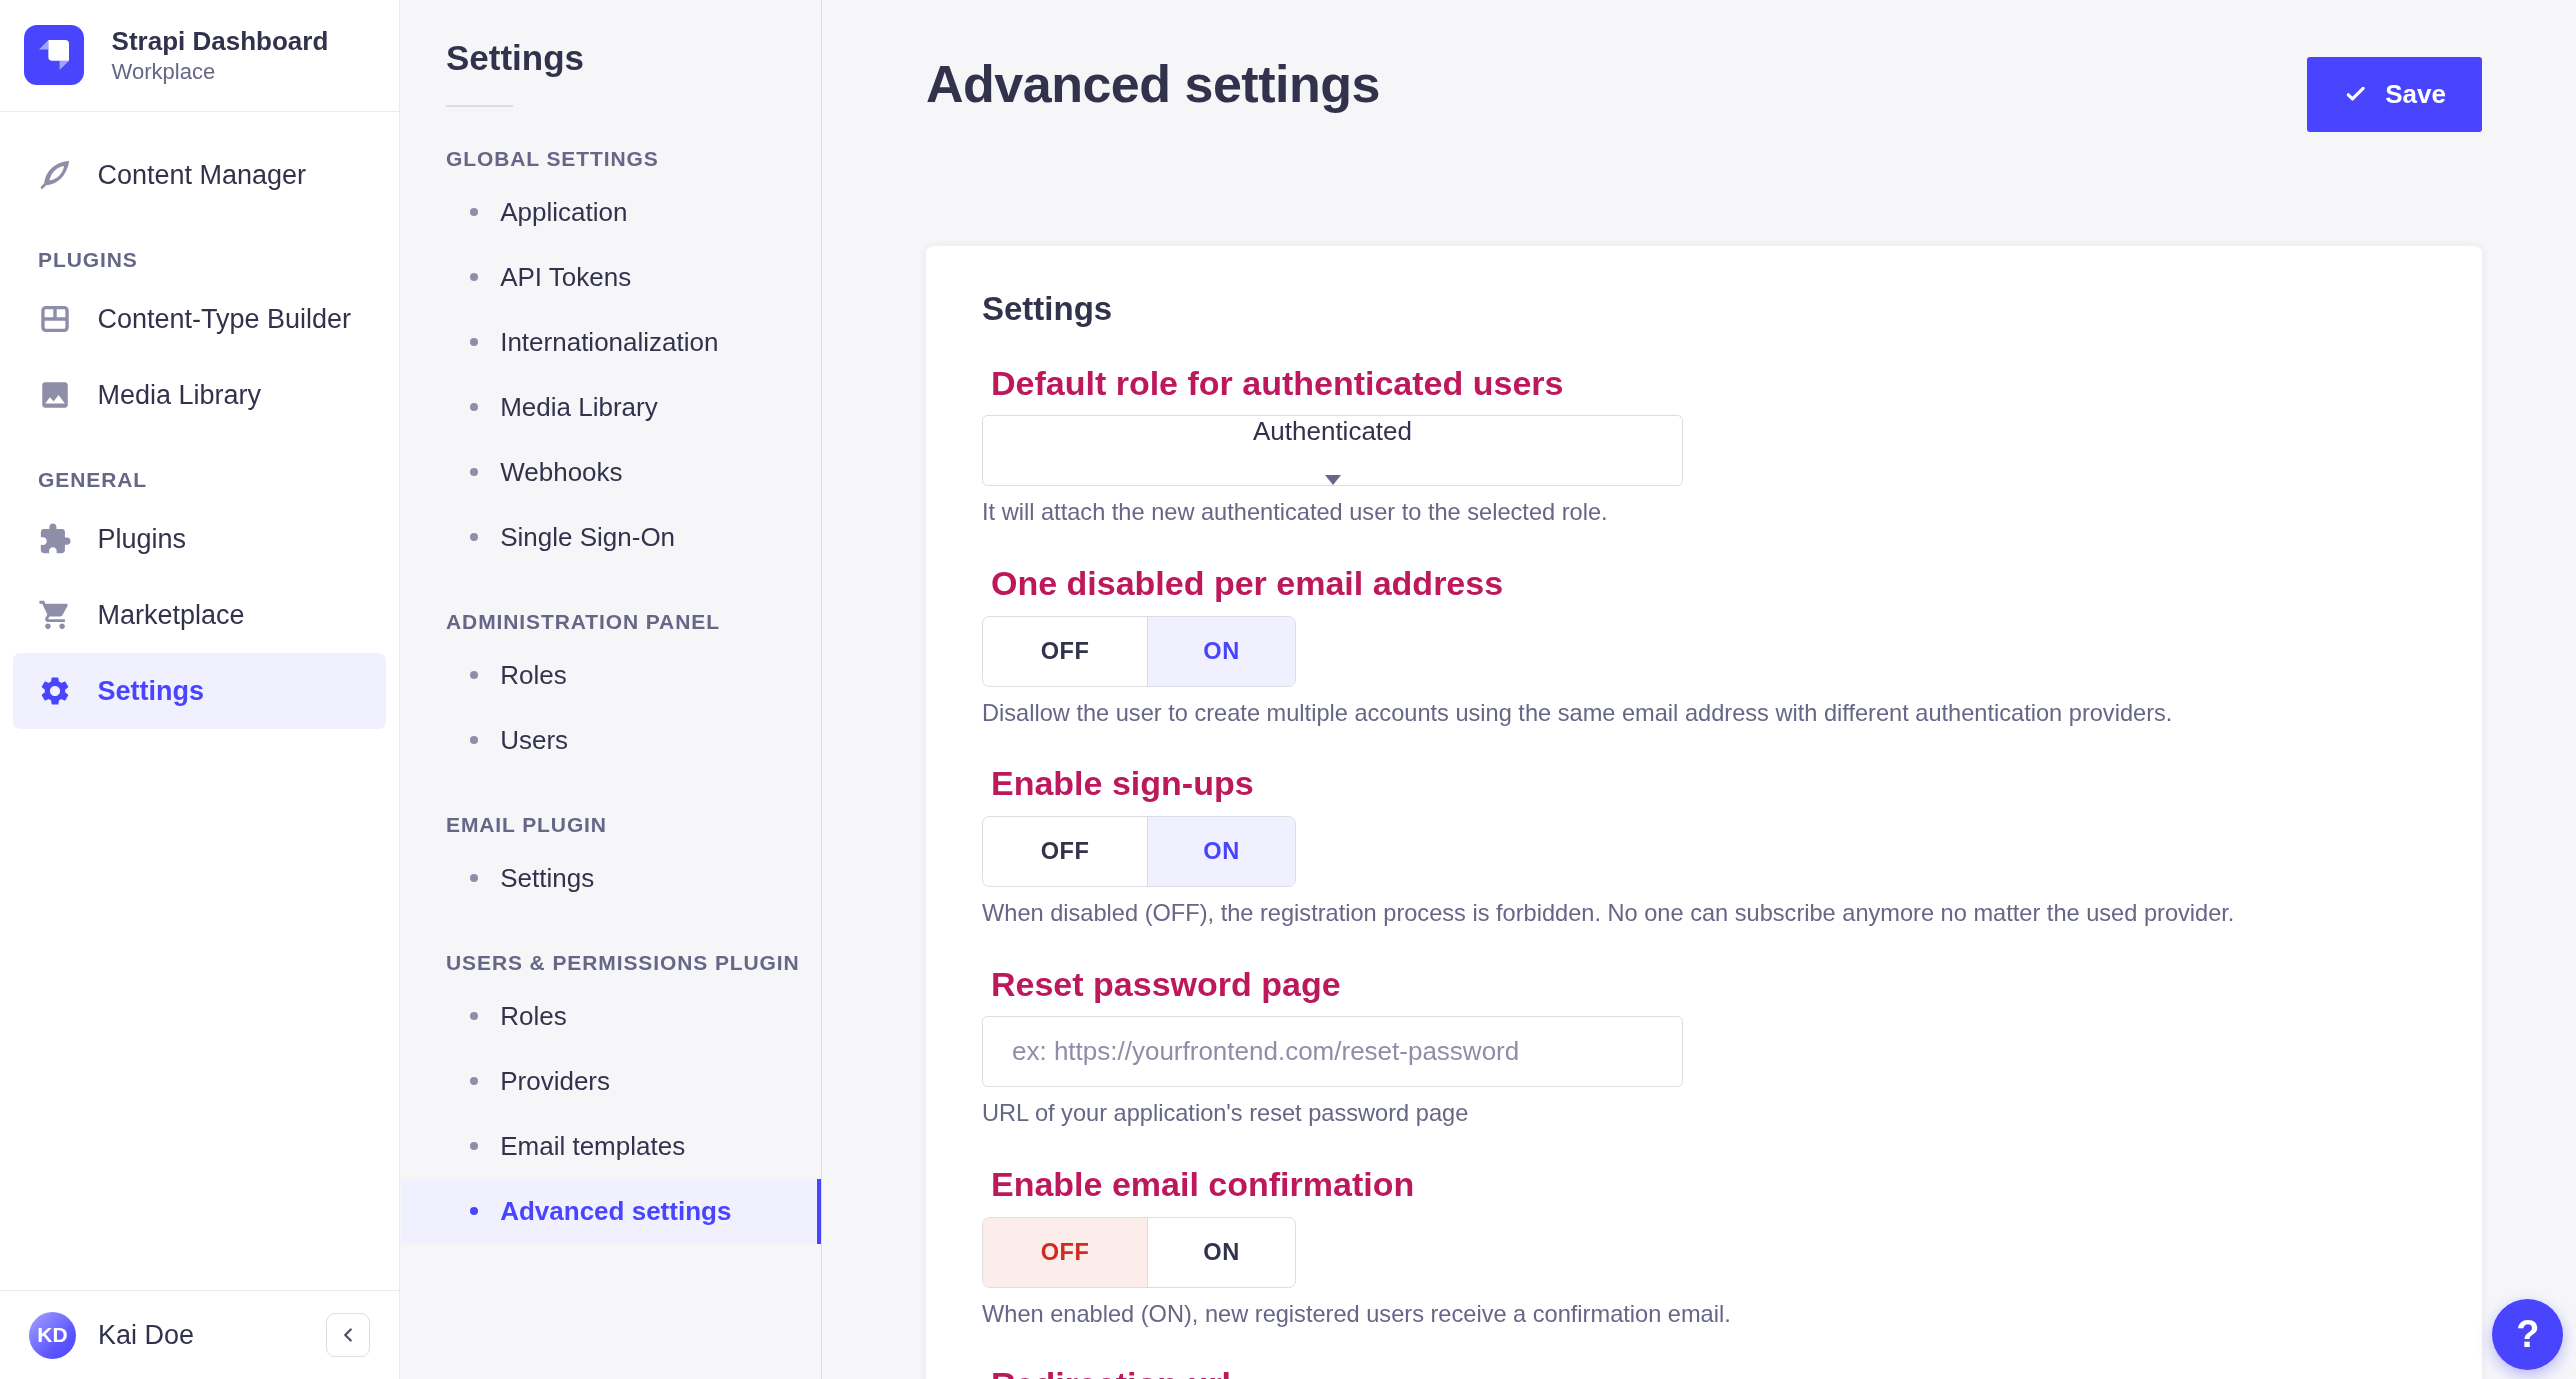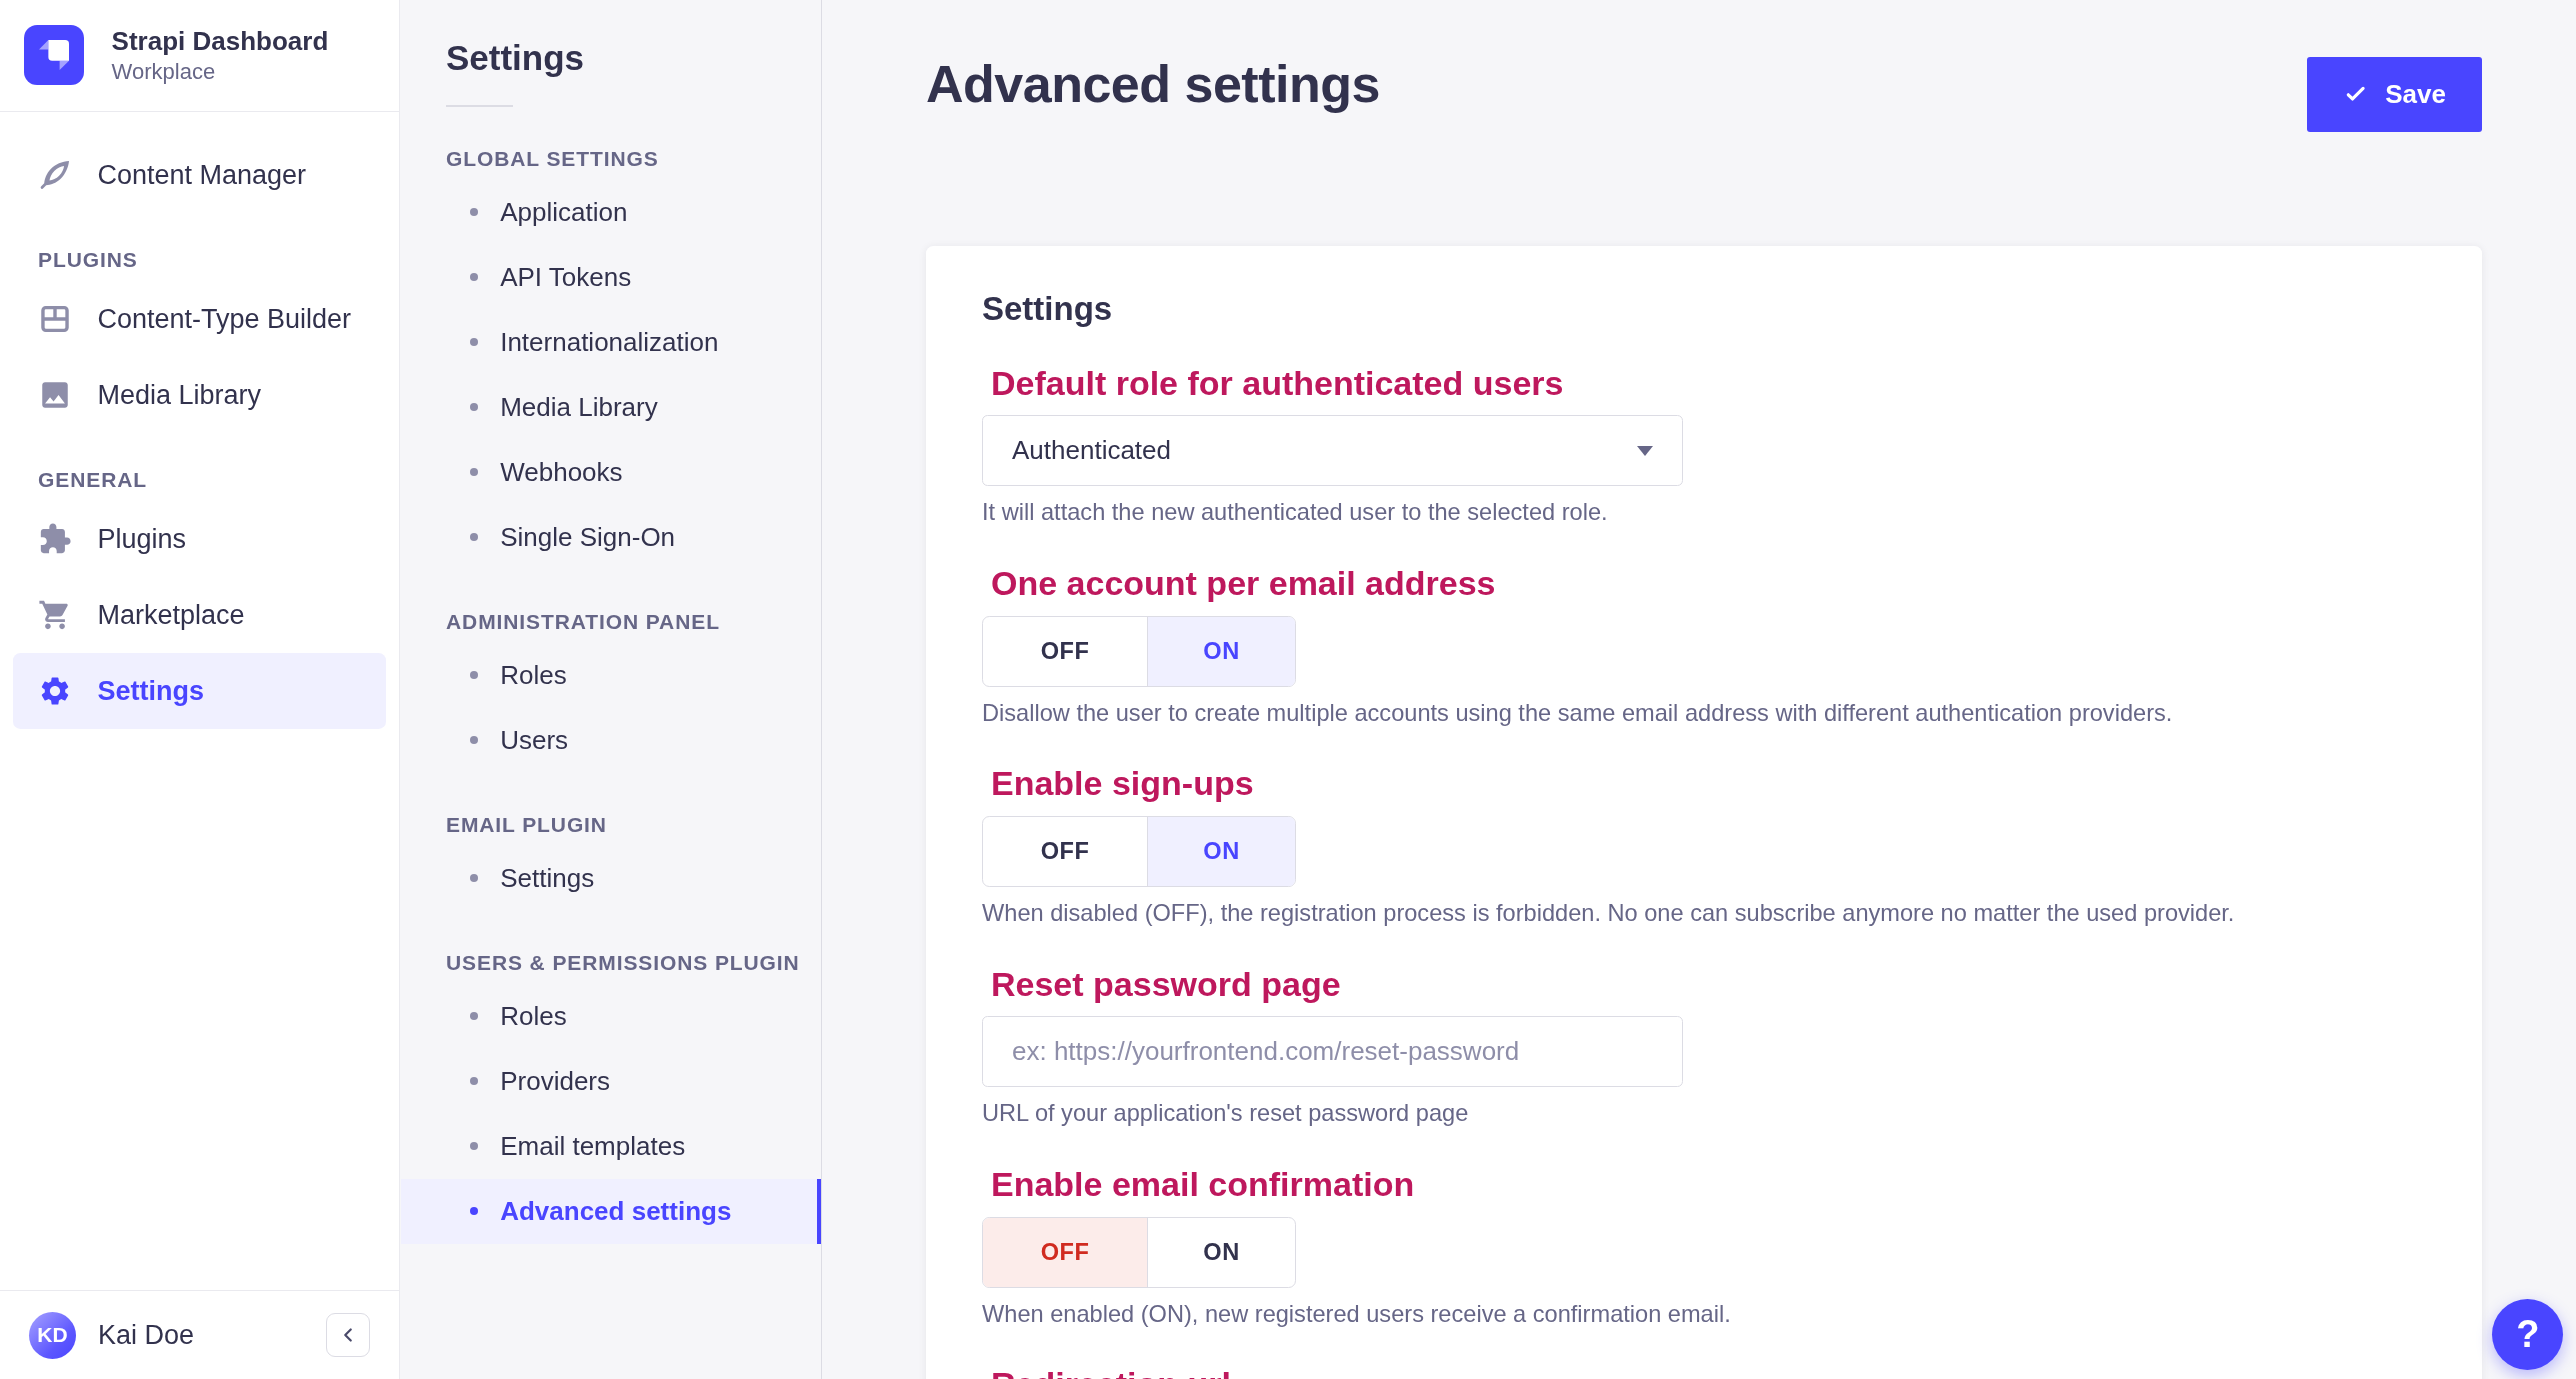--- a/index.html
+++ b/index.html
@@ -50,21 +50,21 @@
     border-radius:3px;background:#4945ff;color:#fff;font-size:26px;font-weight:700;
     font-family:inherit;margin-top:3.6px;cursor:pointer;}
   .save-btn svg{width:25.4px;height:25.4px;}
   .card{margin:114px 94px 0 104px;background:#fff;border-radius:7.3px;
     box-shadow:0 1.8px 9px rgba(33,33,52,.08);padding:44px 56px 56px;box-sizing:border-box;min-height:1218px;}
   .card-title{font-size:33px;font-weight:700;color:#32324d;margin:0 0 36px;}
   .field{margin-bottom:36px;}
   .field-label{font-size:34px;font-weight:700;color:#be185d;margin-bottom:12.7px;margin-left:9px;}
   .control-select,.control-input{width:701px;height:71px;box-sizing:border-box;border:0.9px solid #dcdce4;
     border-radius:5.5px;background:#fff;display:flex;align-items:center;padding:0 29px;font-size:26px;color:#32324d;}
-  .control-select{justify-content:space-between;cursor:pointer;}
+  .control-select{justify-content:space-between;cursor:pointer;flex-direction:column;}
   .caret{width:0;height:0;border-left:8.2px solid transparent;border-right:8.2px solid transparent;
     border-top:10px solid #666687;}
   .control-input input{border:none;outline:none;width:100%;font-size:26px;color:#32324d;
     background:transparent;font-family:inherit;padding:0;}
   .control-input input::placeholder{color:#8e8ea9;}
   .control-input.disabled{background:#eaeaef;}
   .hint{margin-top:11px;font-size:23.6px;color:#666687;line-height:1.3;}
   .toggle{display:inline-flex;border:0.9px solid #dcdce4;border-radius:7.3px;overflow:hidden;
     background:#fff;height:71px;box-sizing:border-box;}
   .toggle-opt{display:flex;align-items:center;justify-content:center;font-size:23.6px;font-weight:700;
@@ -237,21 +237,21 @@
     <div class="field">
       <div class="field-label">Default role for authenticated users</div>
       <div class="control-select">
         <span>Authenticated</span>
         <span class="caret"></span>
       </div>
       <div class="hint">It will attach the new authenticated user to the selected role.</div>
     </div>
 
     <div class="field">
-      <div class="field-label">One account per email address</div>
+      <div class="field-label">One disabled per email address</div>
       <div class="toggle">
         <span class="toggle-opt w-off">OFF</span>
         <span class="toggle-opt w-on on-active">ON</span>
       </div>
       <div class="hint">Disallow the user to create multiple accounts using the same email address with different authentication providers.</div>
     </div>
 
     <div class="field">
       <div class="field-label">Enable sign-ups</div>
       <div class="toggle">

